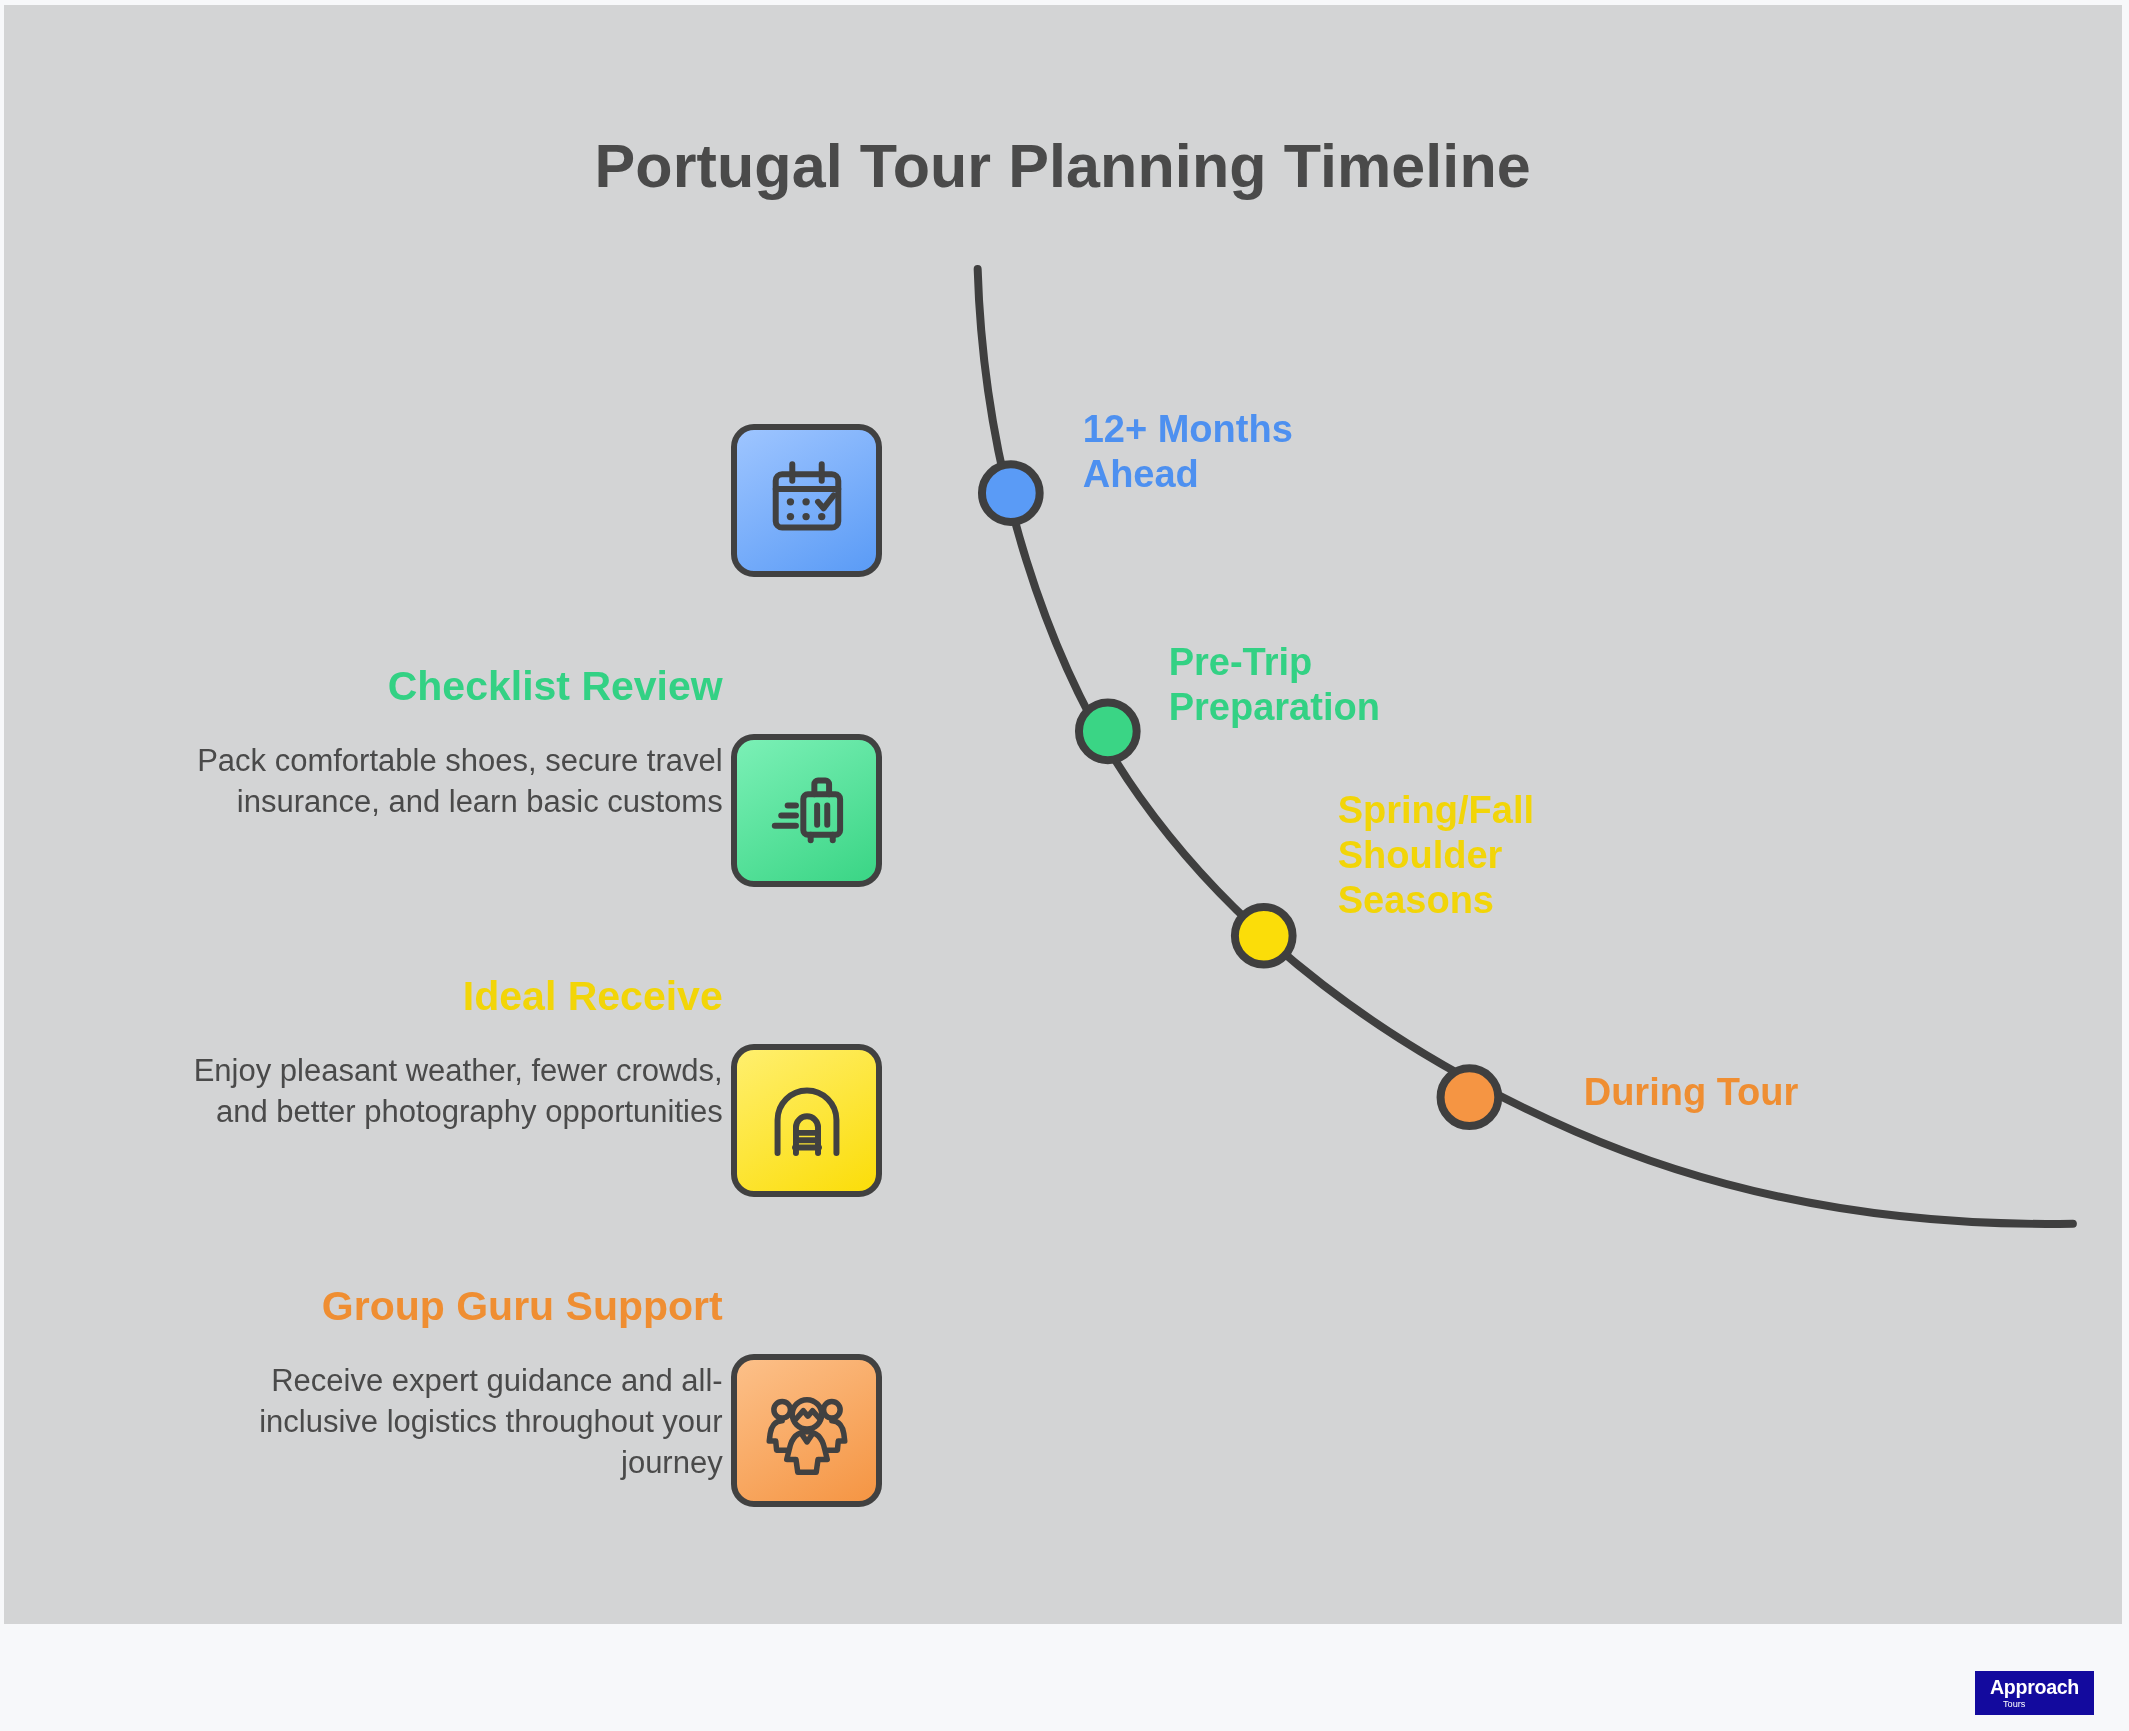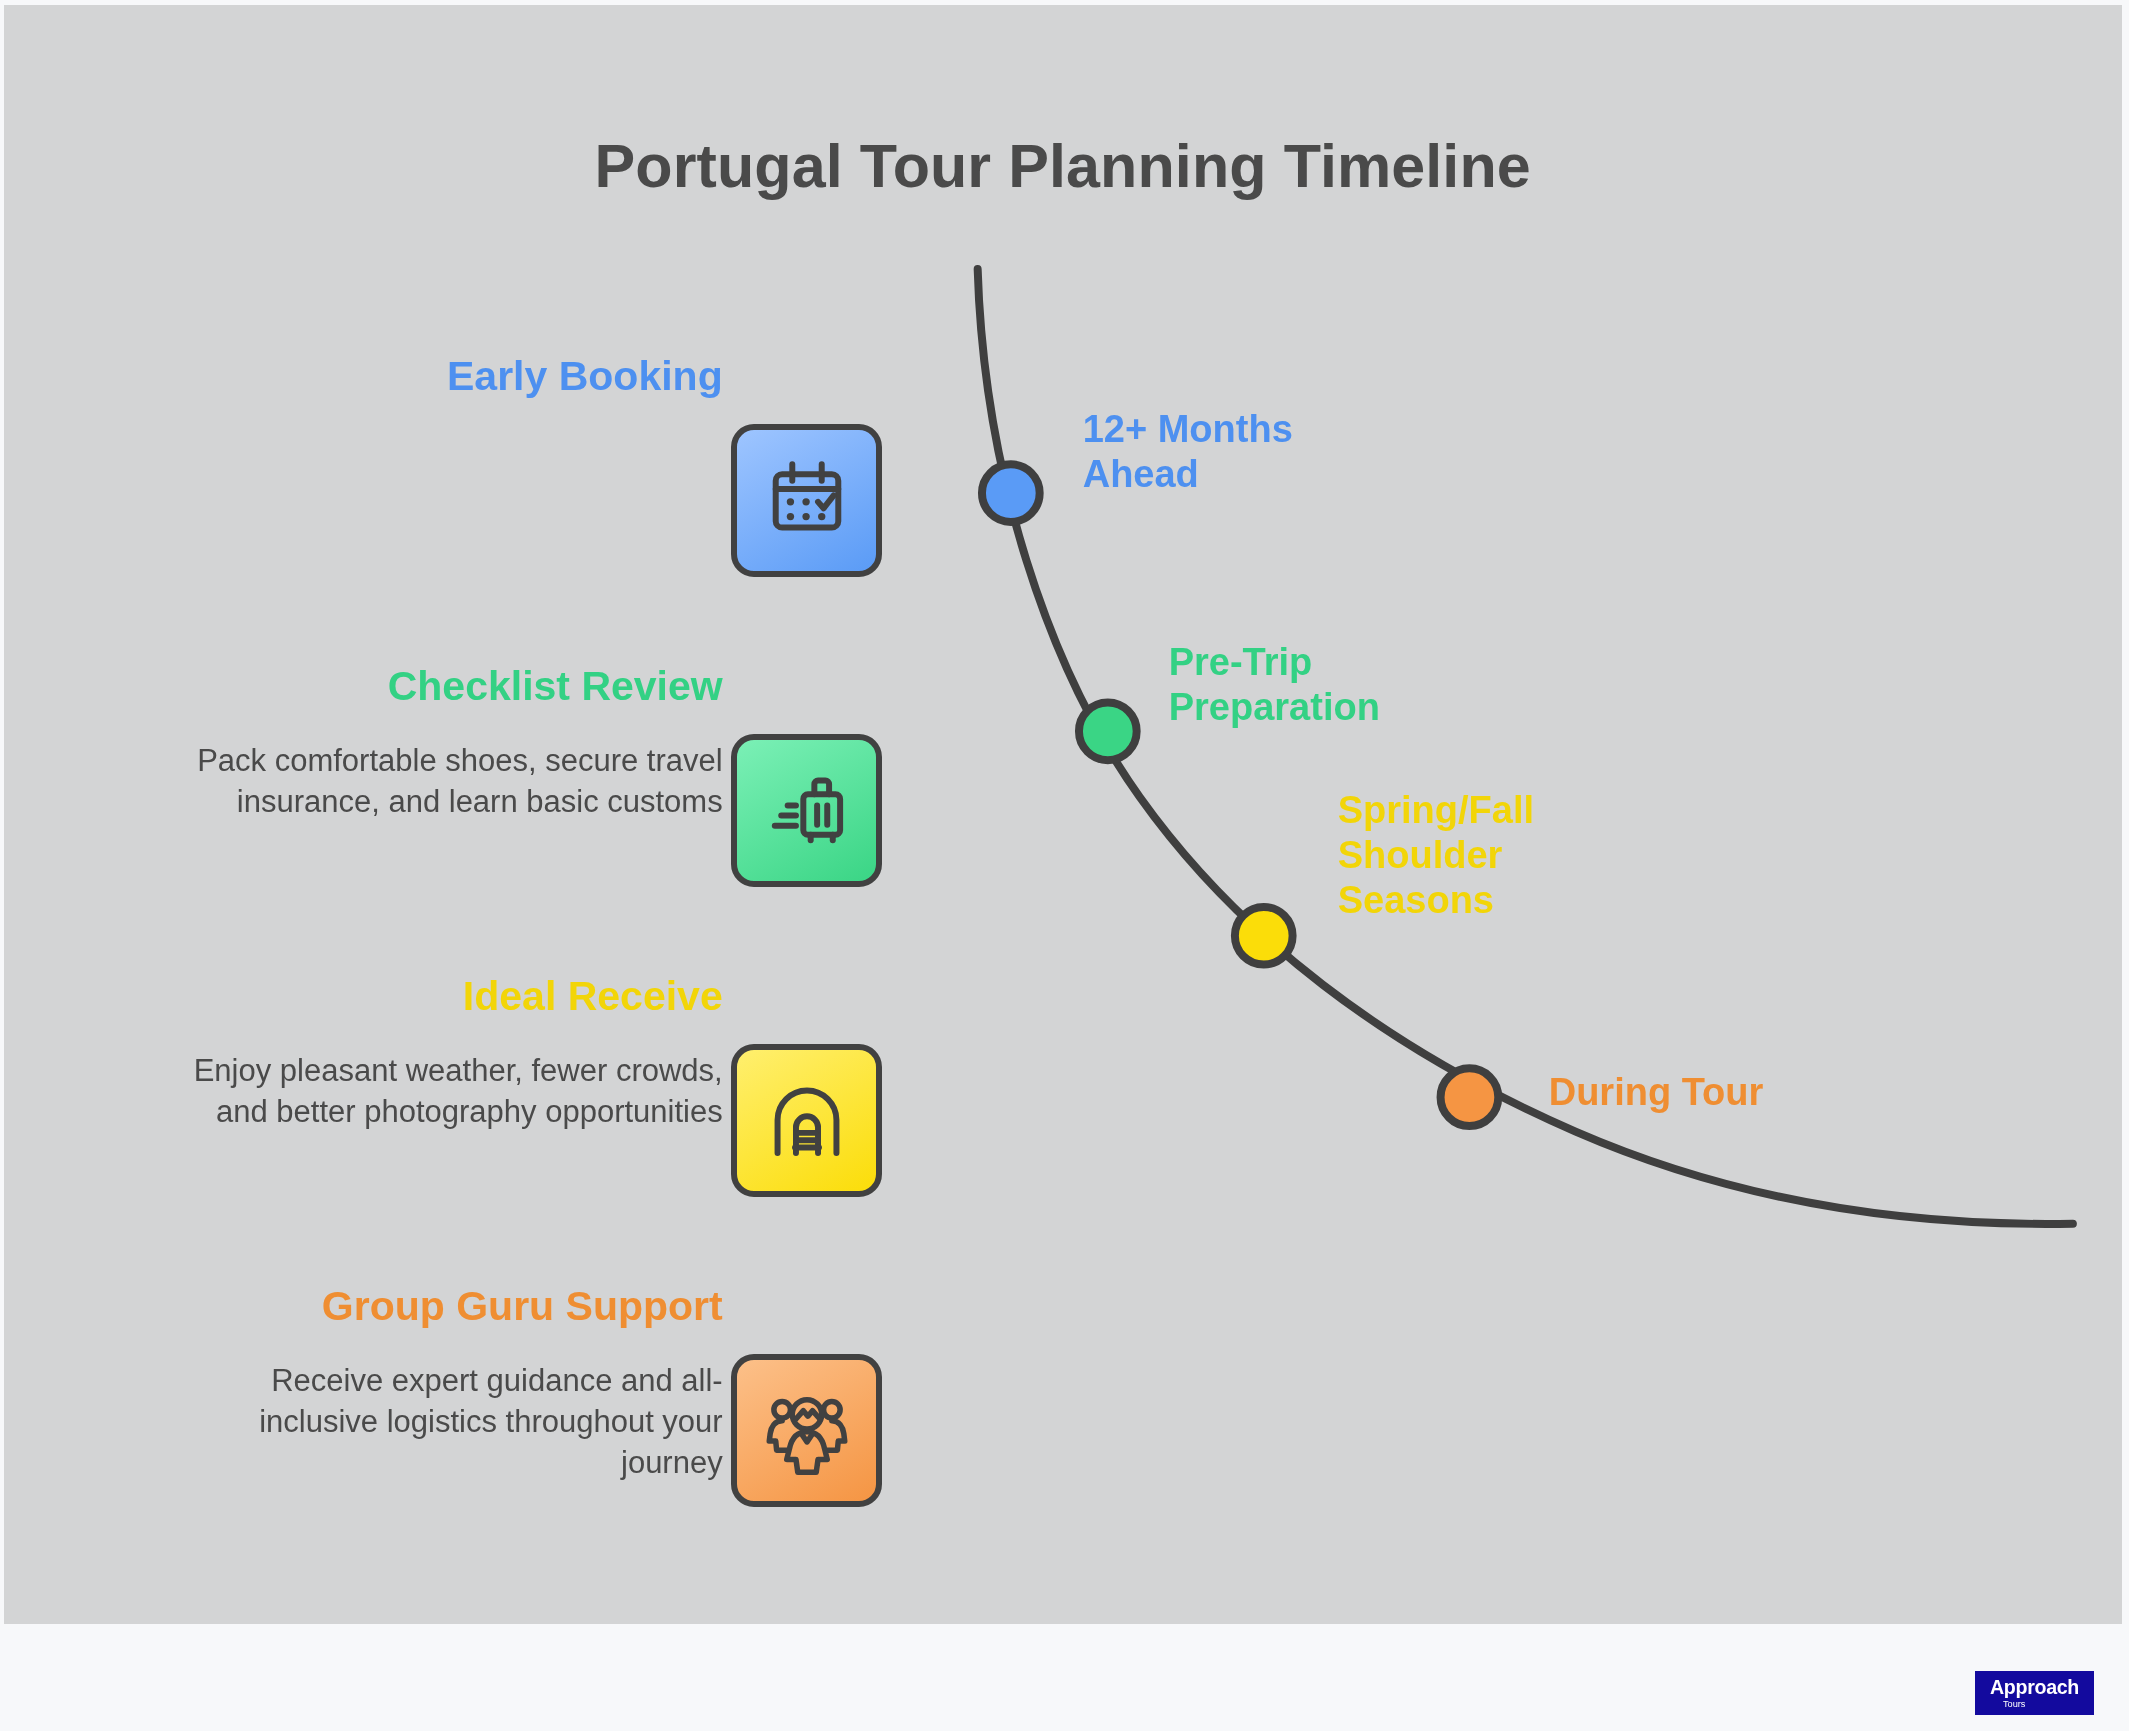--- a/index.html
+++ b/index.html
@@ -106,21 +106,21 @@
 
   .stage-label {
     position: absolute;
     font-size: 38px;
     font-weight: bold;
     line-height: 1.18;
   }
   #sl1 { left: 1079px; top: 402px;  width: 319px; }
   #sl2 { left: 1165px; top: 635px; width: 319px; }
   #sl3 { left: 1334px; top: 783px; width: 289px; }
-  #sl4 { left: 1545px; top: 1065px; width: 344px; }
+  #sl4 { left: 1580px; top: 1065px; width: 344px; }
 
   
   #logo {
     position: absolute;
     left: 1975px;
     top: 1671px;
     width: 119px;
     height: 44px;
     background: #130a9e;
     display: flex;
@@ -165,21 +165,20 @@
       <circle cx="2052" cy="1516" r="47" fill="#fbdd09" stroke="#3f3f3f" stroke-width="13"></circle>
       <circle cx="2387" cy="1779" r="47" fill="#f59543" stroke="#3f3f3f" stroke-width="13"></circle>
     </svg>
 
     <div class="stage-label" id="sl1" style="color:#4d90f0">12+ Months Ahead</div>
     <div class="stage-label" id="sl2" style="color:#33d184">Pre-Trip Preparation</div>
     <div class="stage-label" id="sl3" style="color:#f2d508">Spring/Fall Shoulder Seasons</div>
     <div class="stage-label" id="sl4" style="color:#ef8e32">During Tour</div>
 
     <div class="feature" id="f1">
-      <div class="feature-head" style="color:#4d90f0">Early Booking</div>
       <div class="feature-icon ic-blue">
         <svg viewBox="0 0 100 100" fill="none" stroke="#414141" stroke-width="6.5" stroke-linecap="round" stroke-linejoin="round">
           <rect x="16" y="22" width="68" height="58" rx="7"></rect>
           <line x1="16" y1="38" x2="84" y2="38"></line>
           <line x1="34" y1="11" x2="34" y2="29"></line>
           <line x1="66" y1="11" x2="66" y2="29"></line>
           <circle cx="32" cy="52" r="4" fill="#414141" stroke="none"></circle>
           <circle cx="49" cy="52" r="4" fill="#414141" stroke="none"></circle>
           <polyline points="62,52 68,59 79,45"></polyline>
           <circle cx="32" cy="68" r="4" fill="#414141" stroke="none"></circle>

